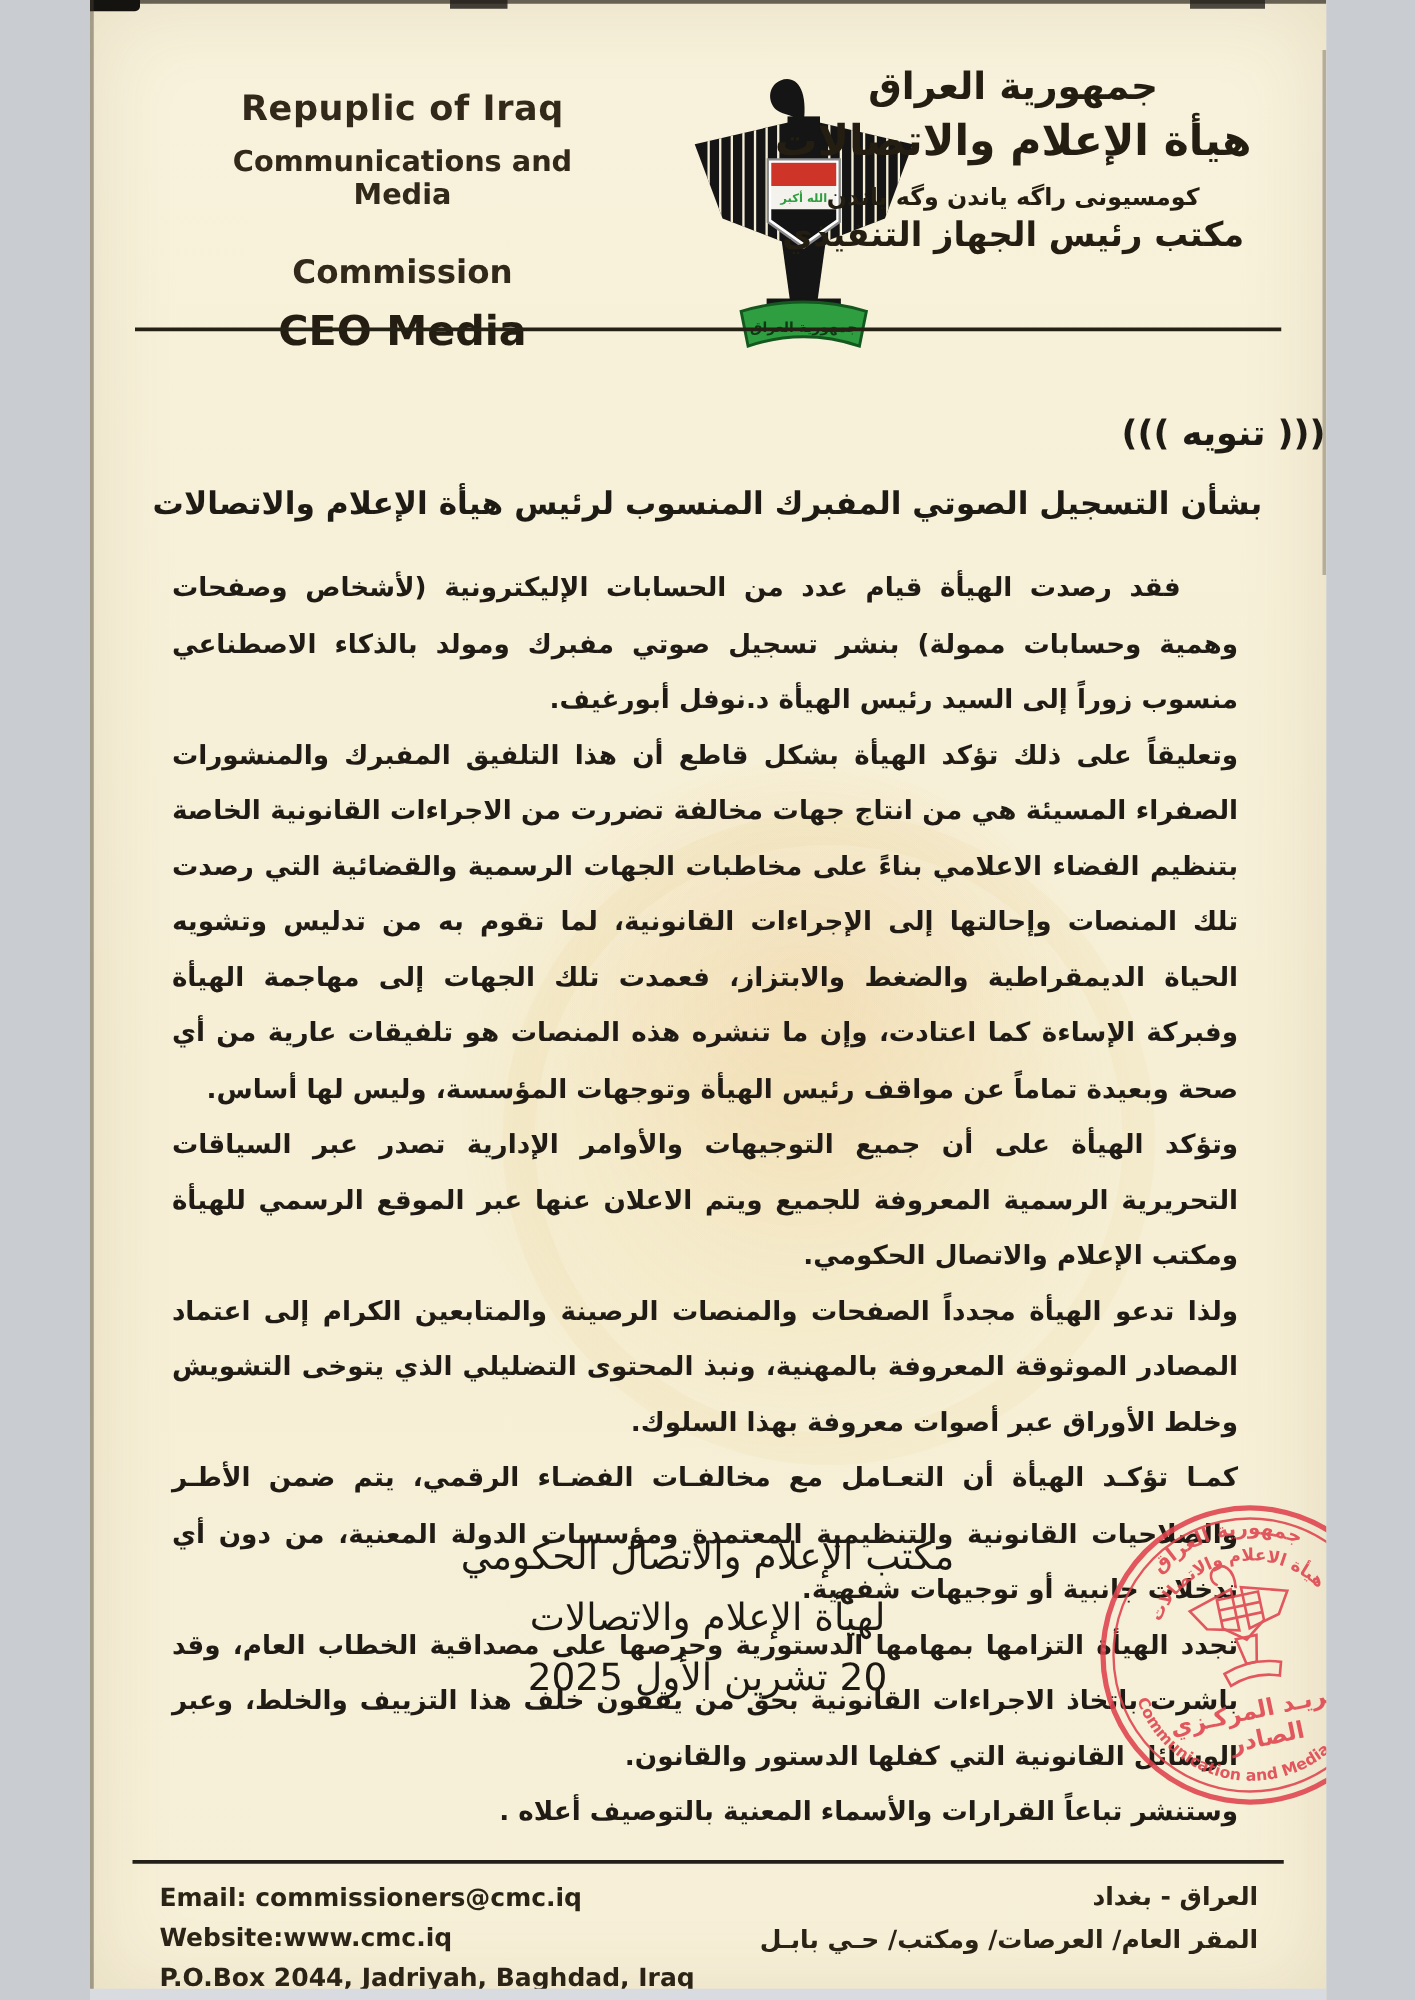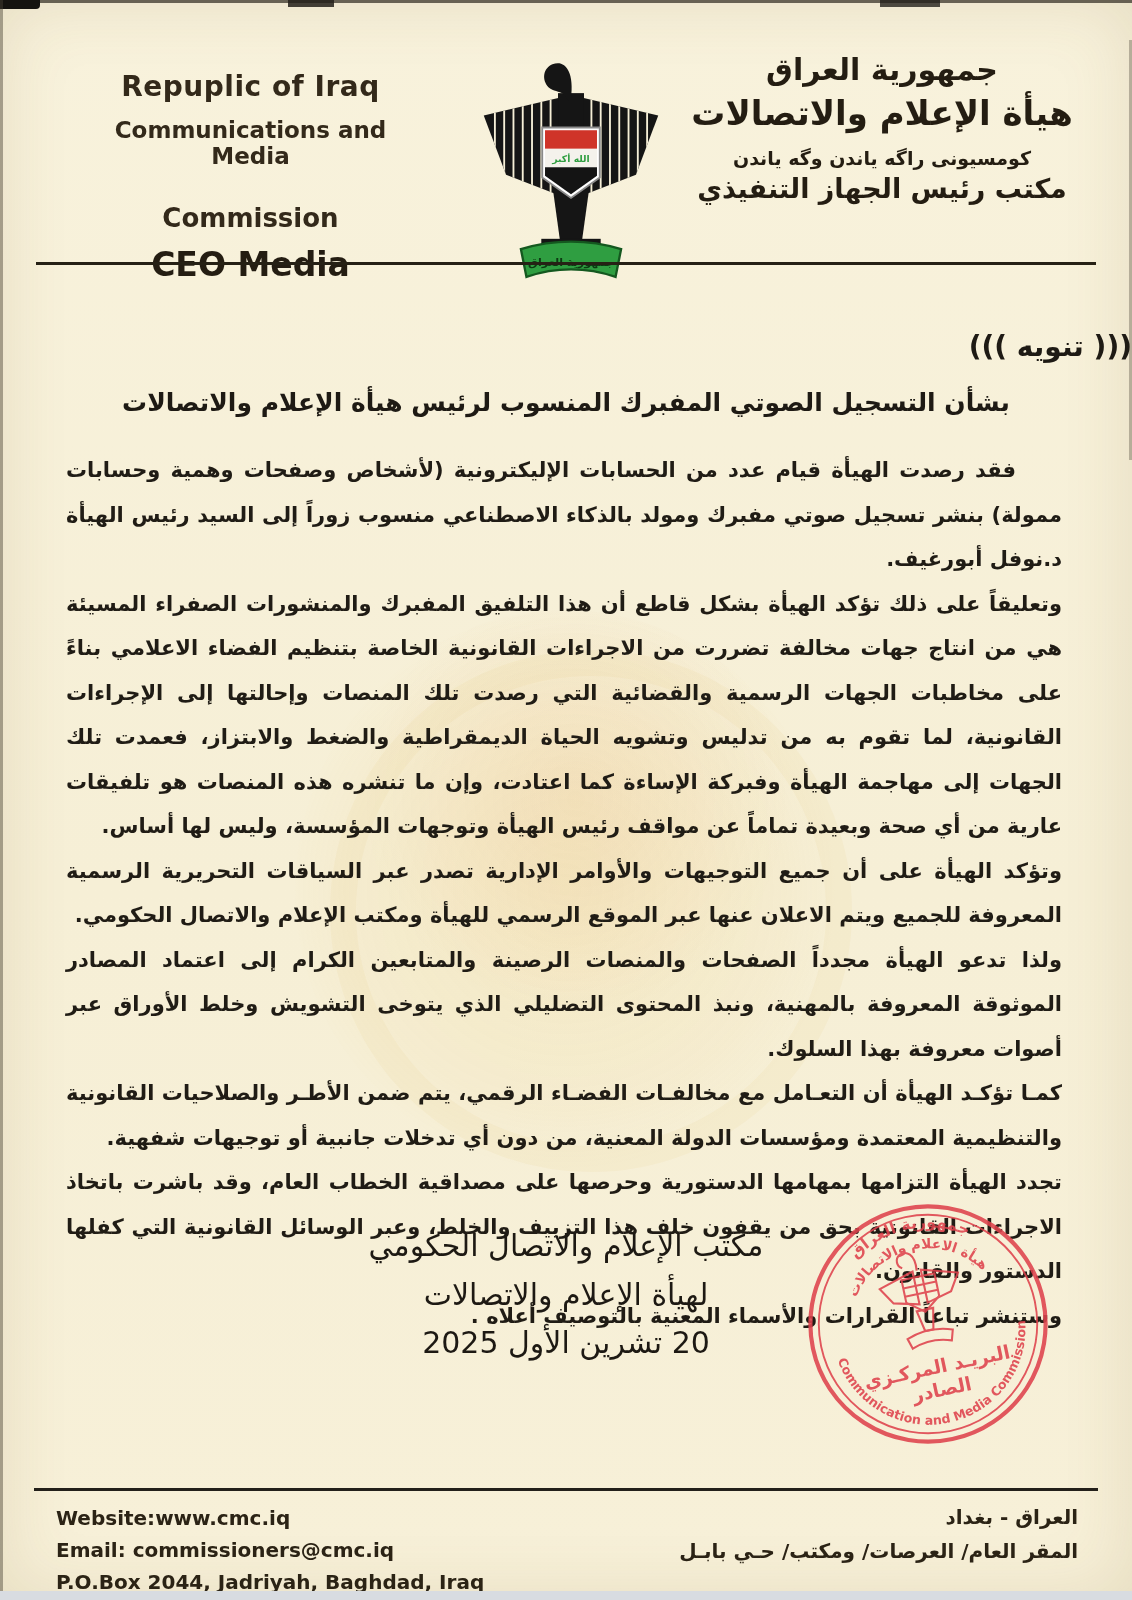--- a/index.html
+++ b/index.html
@@ -1,18 +1,18 @@
 <!DOCTYPE html>
 <html lang="ar"><head>
 <meta charset="utf-8">
 <style>
   html,body{margin:0;padding:0;background:#c9cdd2;}
   .page{
     position:relative;
-    width:1132px;height:1600px;
+    width:989px;height:1600px;
     margin:0 auto;
     background:linear-gradient(180deg,#f8f2dc 0%,#f6efd6 55%,#f7f0d8 100%);
     font-family:"DejaVu Sans",sans-serif;
     color:#1e1a14;
     overflow:hidden;
     box-shadow:inset 0 0 70px rgba(120,95,35,.14);
   }
   
   .scan-top{position:absolute;top:0;left:0;width:100%;height:3px;background:#39342a;opacity:.75;}
   .scan-blob1{position:absolute;top:0;left:0;width:40px;height:9px;background:#15130f;border-radius:0 0 4px 0;}
@@ -190,26 +190,26 @@
       <polygon points="112,106 128,106 124,126 116,126"></polygon>
       <path d="M98,130 Q120,122 142,130 L139,140 Q120,133 101,140 Z"></path>
     </g>
     <text x="120" y="168" font-size="18" fill="#df434d" text-anchor="middle" direction="rtl">البريـد المركـزي</text>
     <text x="120" y="190" font-size="18" fill="#df434d" text-anchor="middle" direction="rtl">الصادر</text>
   </svg>
 
   <div class="ftr-rule"></div>
   <div class="ftr-left">
     <div>
-      <span>Website:</span><span>www.cmc.iq</span>
-    </div>
-    <div>
       <span>Email:</span>
       <span>commissioners@cmc.iq</span>
     </div>
+    <div>
+      <span>Website:</span><span>www.cmc.iq</span>
+    </div>
     <div>P.O.Box 2044, Jadriyah, Baghdad, Iraq</div>
   </div>
   <div class="ftr-right">
     <div>العراق - بغداد</div>
     <div>المقر العام/ العرصات/ ومكتب/ حـي بابـل</div>
   </div>
 
   <div class="scan-bottom"></div>
 </div>
 

